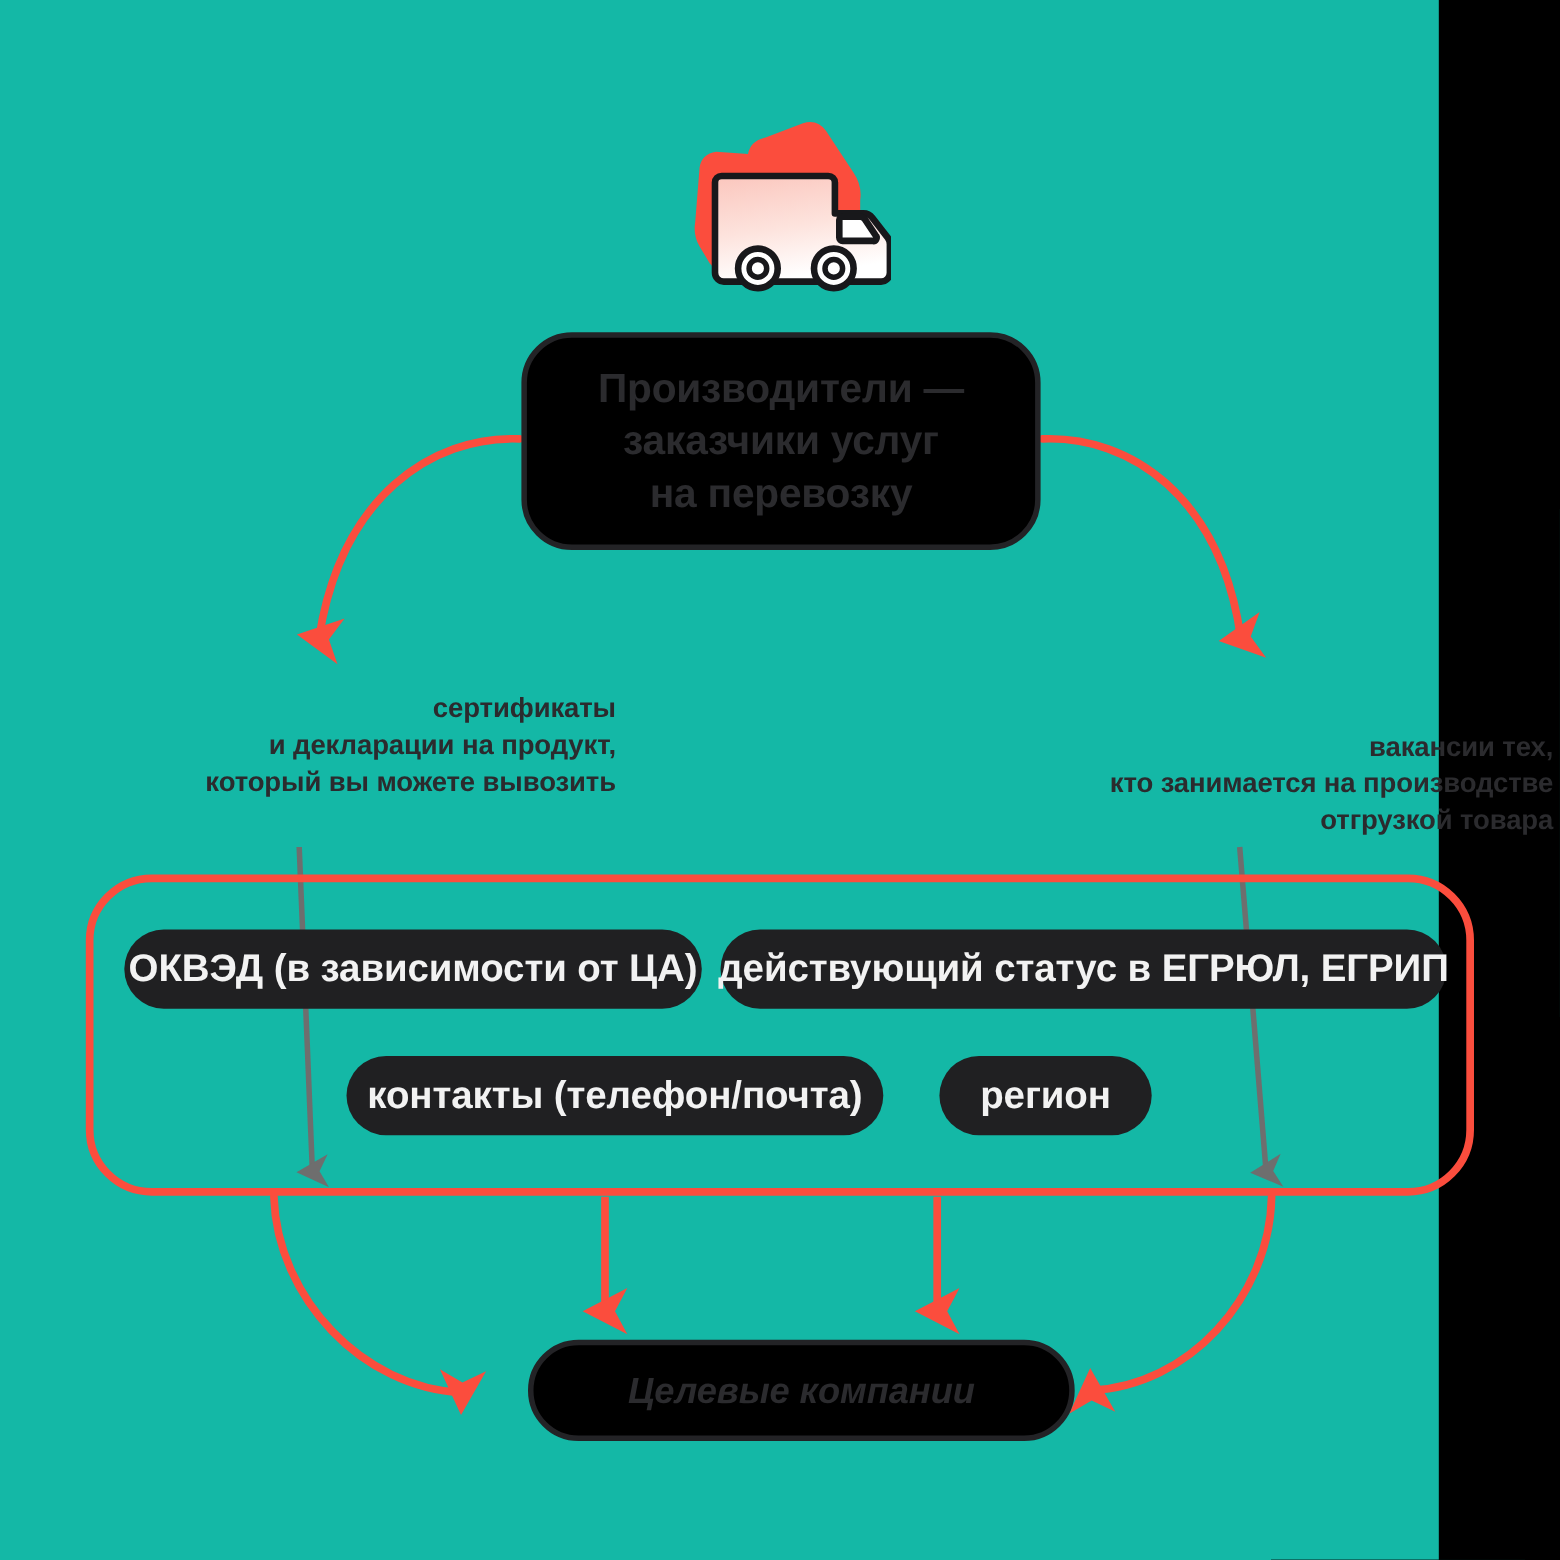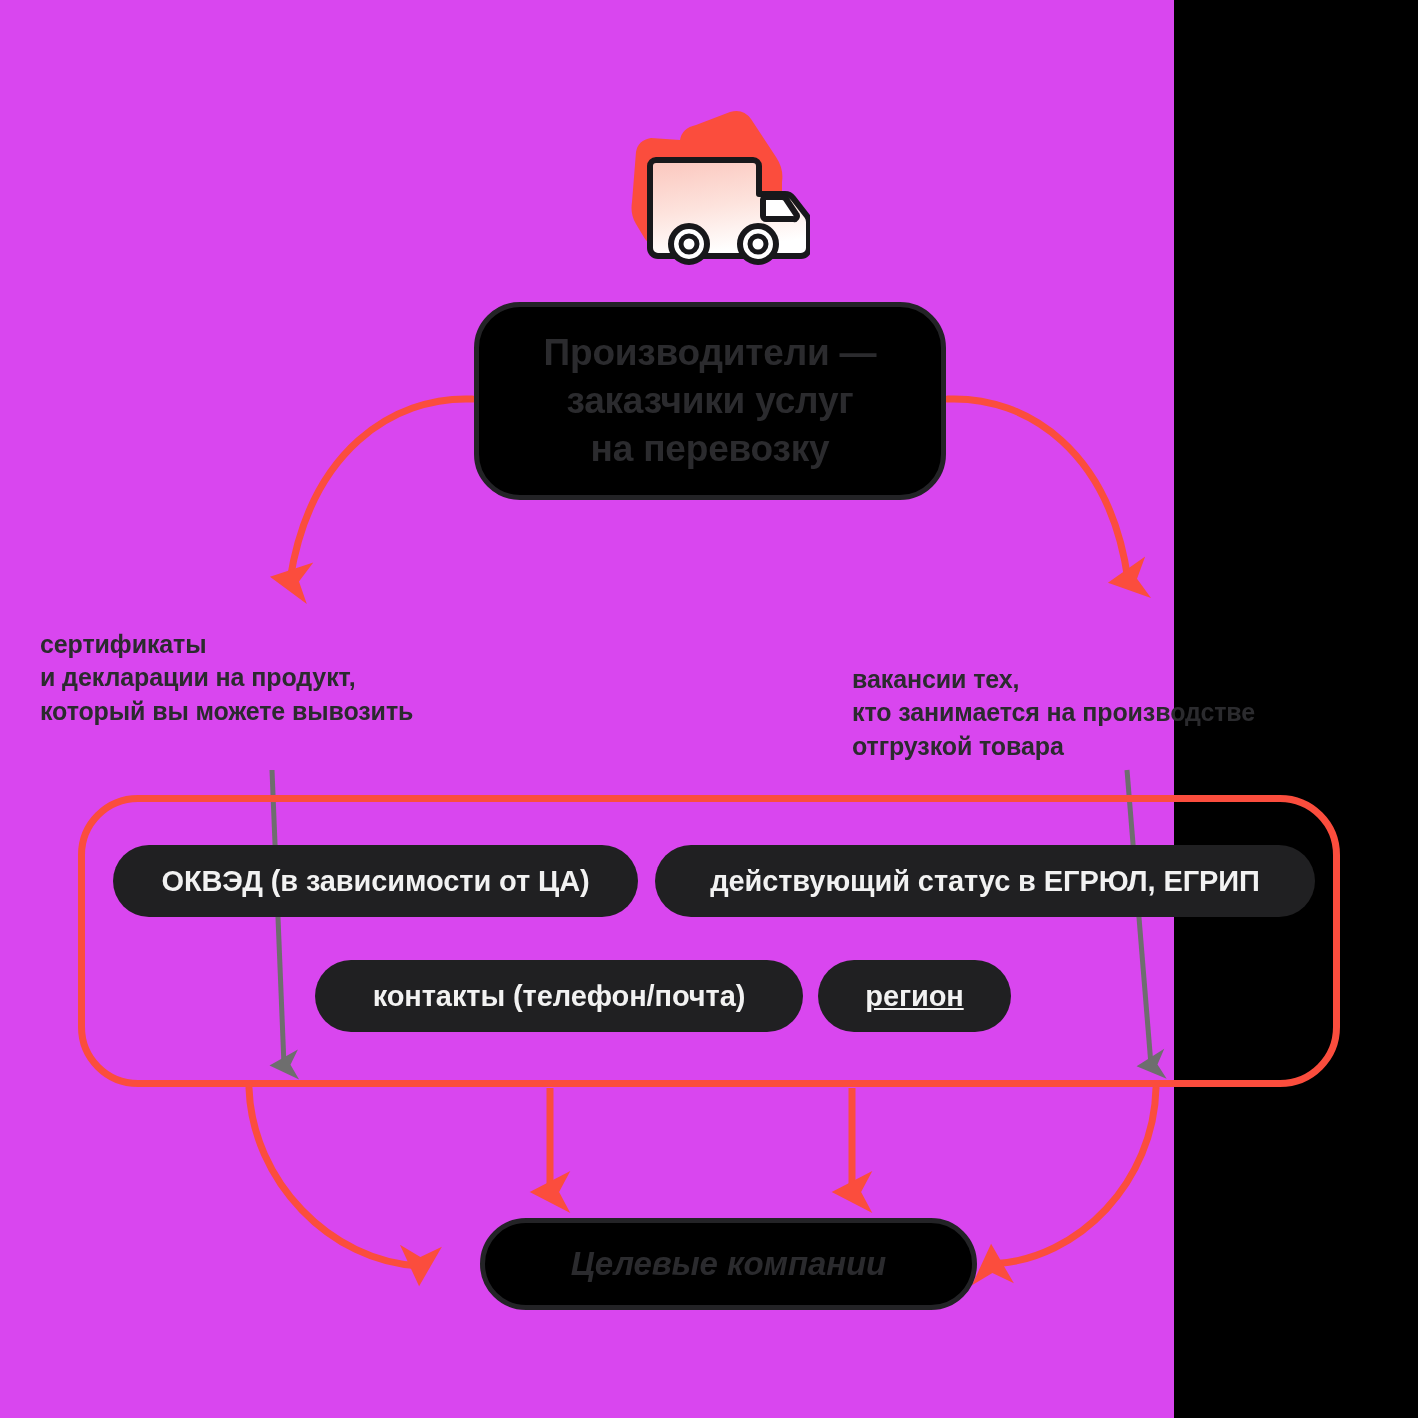--- a/index.html
+++ b/index.html
@@ -8,23 +8,23 @@
     background: #000000;
   }
   body {
     width: 1418px;
     height: 1418px;
     font-family: "Liberation Sans", sans-serif;
     overflow: hidden;
   }
   #stage {
     position: relative;
-    width: 1174px;
+    width: 1308px;
     height: 1418px;
-    background: #d946ef;
+    background: #14b8a6;
   }
   .layer-svg {
     position: absolute;
     left: 0;
     top: 0;
     width: 1418px;
     height: 1418px;
     pointer-events: none;
   }
 
@@ -81,21 +81,21 @@
     letter-spacing: -0.1px;
   }
 
   
   .annot-label {
     position: absolute;
     color: #2b2b2e;
     font-size: 25px;
     font-weight: bold;
     line-height: 1.33;
-    text-align: left;
+    text-align: right;
     white-space: pre-line;
     letter-spacing: -0.1px;
   }
   #annot-left {
     left: 40px;
     top: 628px;
     width: 520px;
   }
   #annot-right {
     left: 852px;
@@ -116,32 +116,32 @@
     background: transparent;
   }
 
   
   .chip {
     position: absolute;
     box-sizing: border-box;
     background: #202022;
     border-radius: 40px;
     color: #f2f2f2;
-    font-size: 29px;
+    font-size: 35px;
     font-weight: bold;
     display: flex;
     align-items: center;
     justify-content: center;
     white-space: nowrap;
     letter-spacing: -0.1px;
   }
   #chip-okved   { left: 113px;  top: 845px;  width: 525px; height: 72px; }
   #chip-status  { left: 655px;  top: 845px;  width: 660px; height: 72px; }
   #chip-contacts{ left: 315px;  top: 960px;  width: 488px; height: 72px; }
-  #chip-region  { left: 818px;  top: 960px;  width: 193px; height: 72px; text-decoration: underline; }
+  #chip-region  { left: 854px;  top: 960px;  width: 193px; height: 72px; }
 </style>
 </head>
 <body>
 
 <div id="stage">
 
   <div id="truck-icon">
     <svg viewBox="0 0 200 175" width="200" height="175" xmlns="http://www.w3.org/2000/svg">
       <defs>
         <linearGradient id="truckBodyGrad" x1="0" y1="0" x2="0.25" y2="1">

